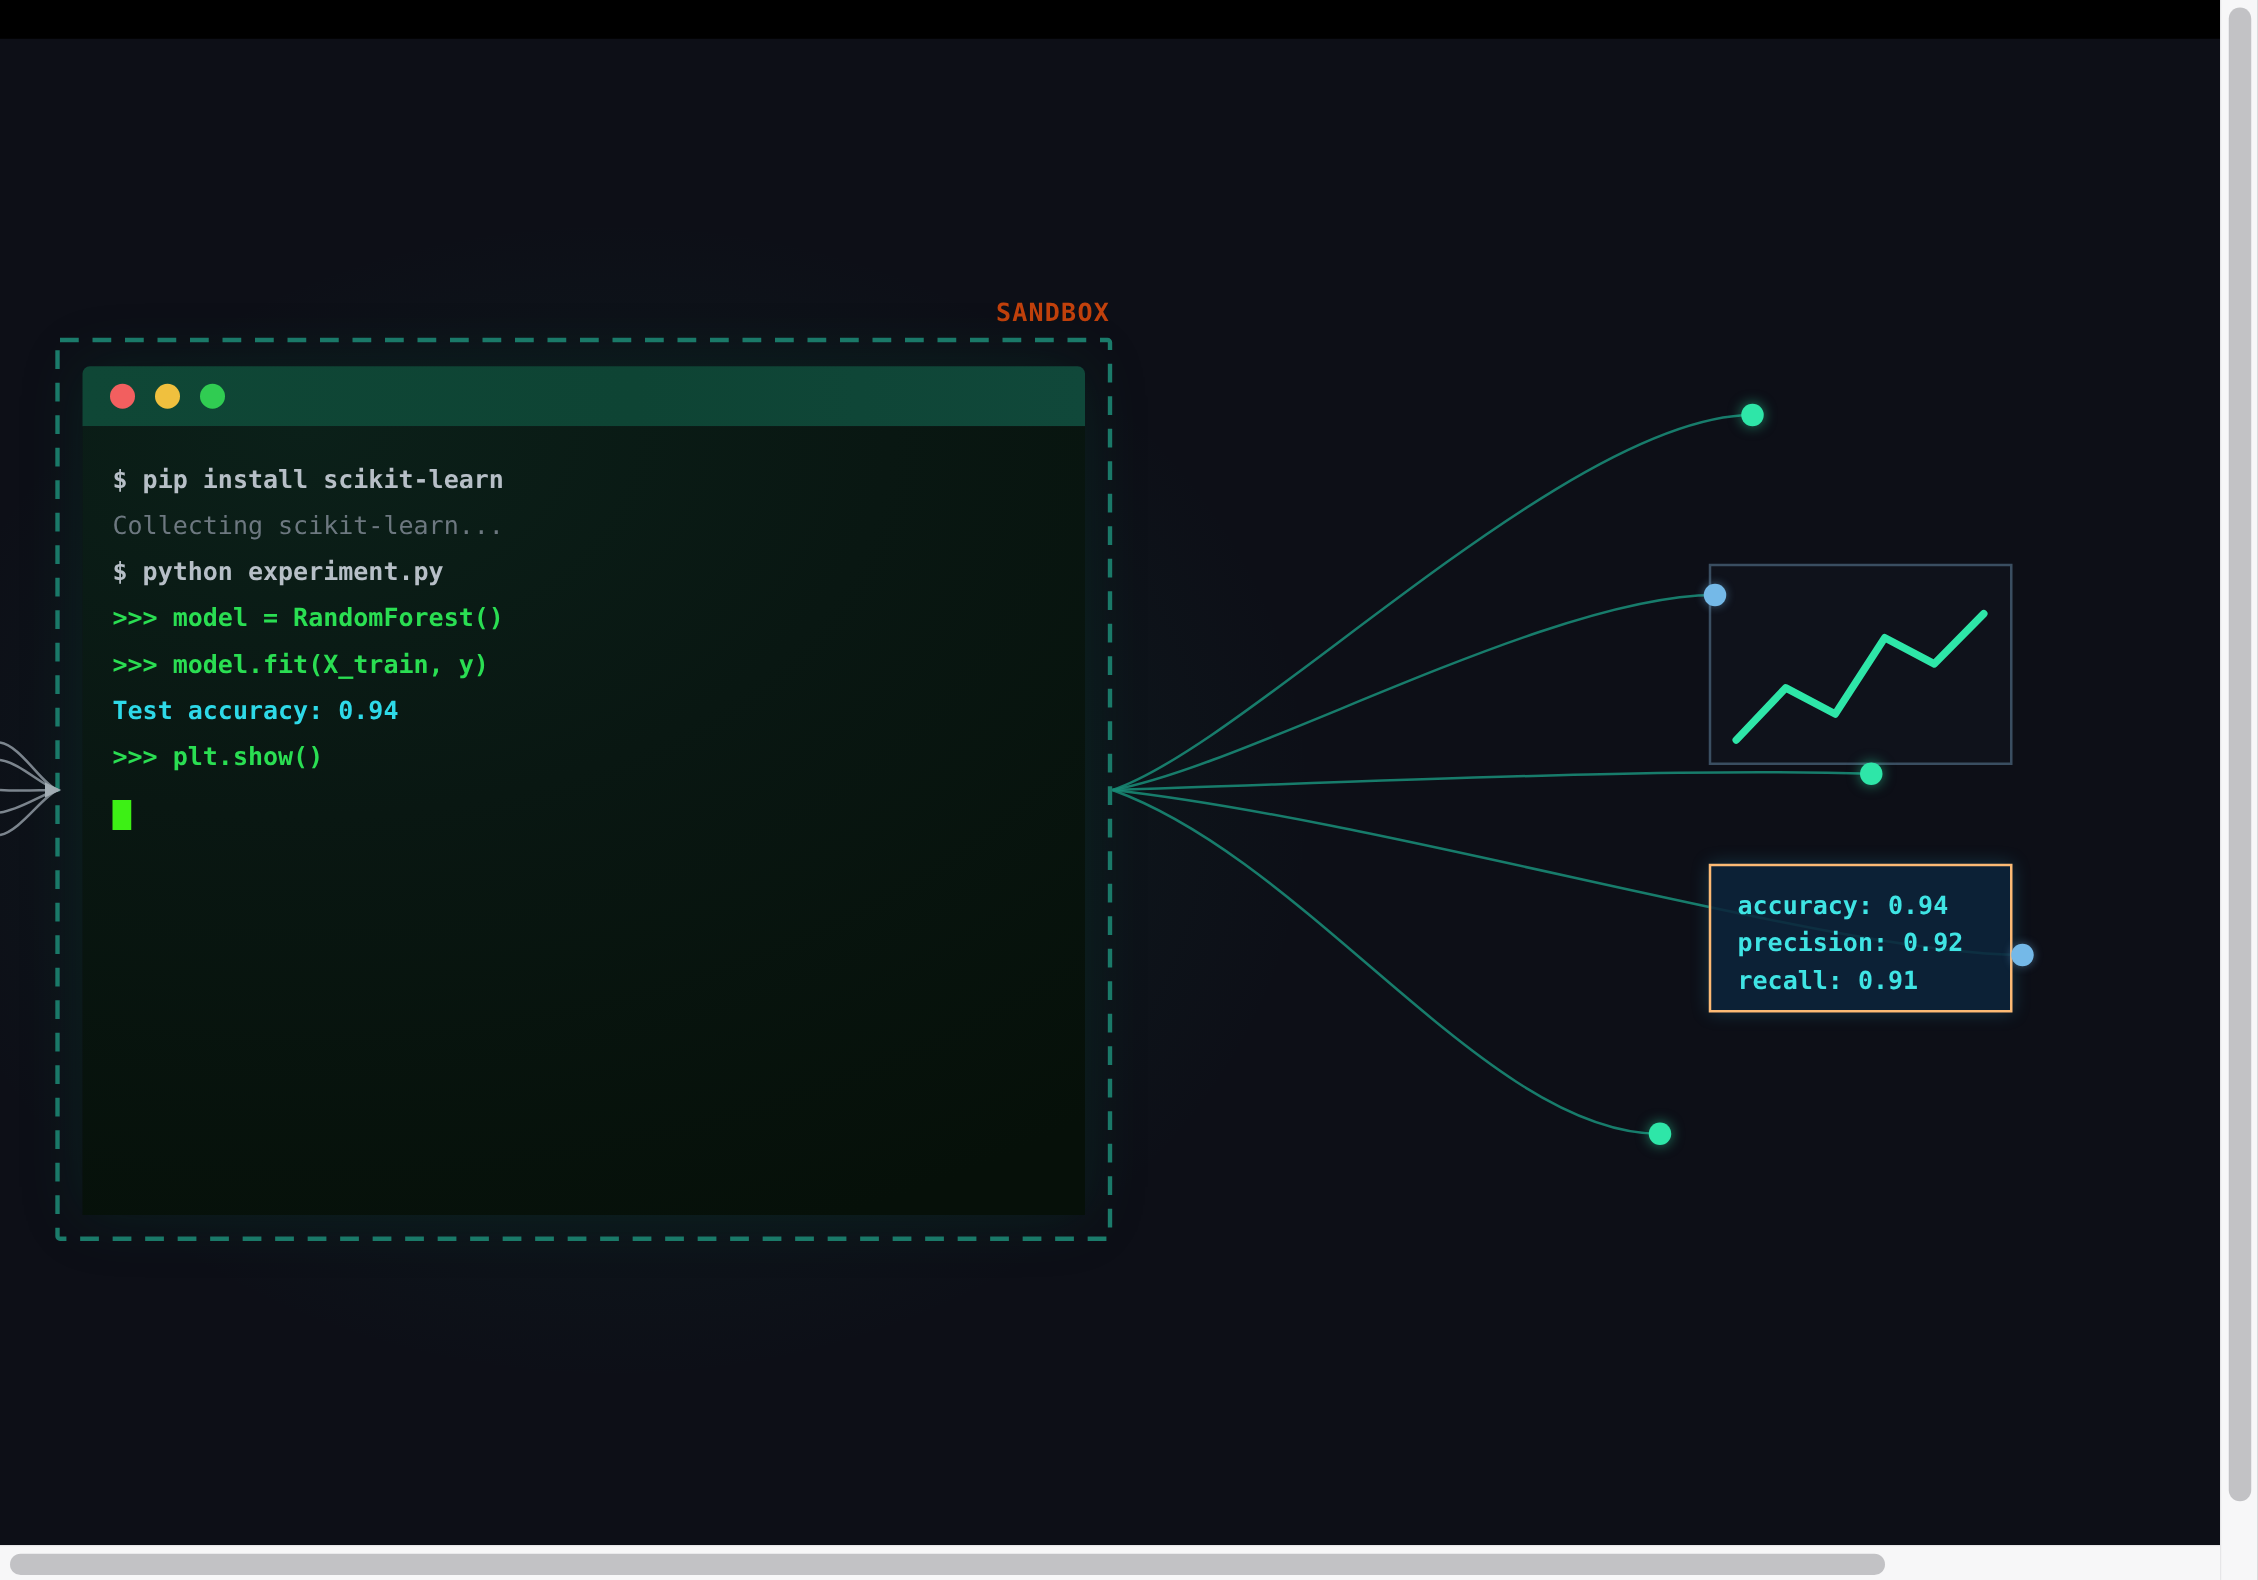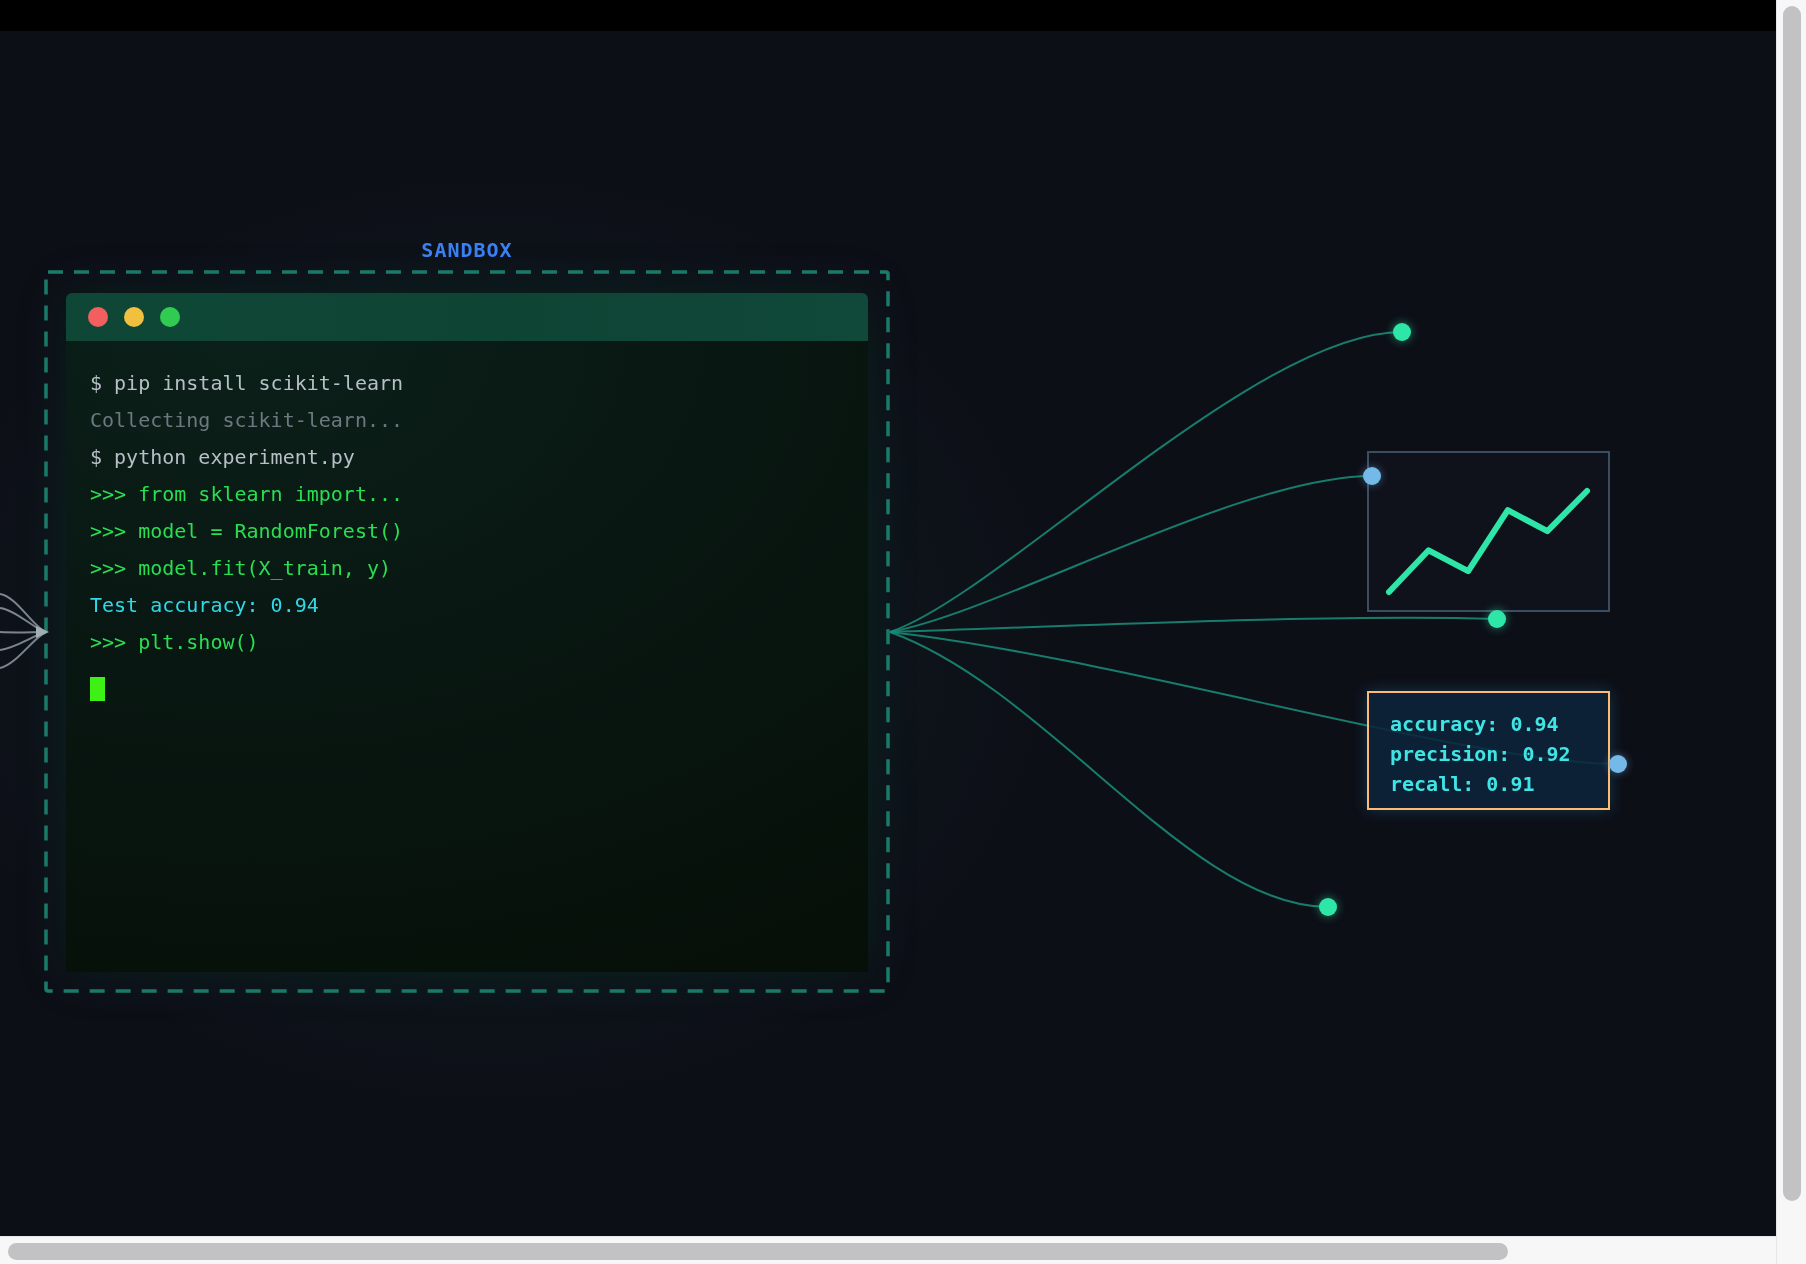--- a/index.html
+++ b/index.html
@@ -24,22 +24,22 @@
   #topbar {
     position: absolute; left: 0; top: 0;
     width: 1776px; height: 31px;
     background: #000000;
   }
   #edges-svg { position: absolute; left: 0; top: 0; width: 1776px; height: 1236px; }
 
   
   #sandbox-label {
     position: absolute; left: 46px; top: 238px; width: 842px;
-    text-align: center;
-    color: #3b82f6; font-size: 20px; font-weight: 700; letter-spacing: 1px;
+    text-align: right;
+    color: #c2410c; font-size: 20px; font-weight: 700; letter-spacing: 1px;
   }
 
   
   #terminal {
     position: absolute; left: 66px; top: 293px;
     width: 802px; height: 679px;
     border-radius: 6px 6px 0 0;
     box-shadow: 0 0 48px rgba(0, 70, 45, 0.30);
   }
   #terminal-titlebar {
@@ -49,21 +49,21 @@
     display: flex; align-items: center;
     padding-left: 22px; gap: 16px;
   }
   .traffic-light { width: 20px; height: 20px; border-radius: 50%; }
   #terminal-body {
     height: 631px;
     background: radial-gradient(130% 110% at 22% 0%, #0b2019 0%, #091712 45%, #061009 100%);
     padding: 24px 0 0 24px;
   }
   .term-line {
-    font-size: 20px; line-height: 37px; font-weight: 400;
+    font-size: 20px; line-height: 37px; font-weight: 700;
     white-space: pre;
   }
   .term-line.cmd    { color: #b7bfc7; }
   .term-line.muted  { color: #6d7880; font-weight: 400; }
   .term-line.code   { color: #2ade52; }
   .term-line.result { color: #2ed9e8; }
   #terminal-cursor {
     width: 15px; height: 24px; margin-top: 16px;
     background: #3df015;
   }
@@ -154,21 +154,20 @@
   <div id="terminal">
     <div id="terminal-titlebar">
       <div class="traffic-light" style="background:#f25f5f"></div>
       <div class="traffic-light" style="background:#f0c03e"></div>
       <div class="traffic-light" style="background:#30cc52"></div>
     </div>
     <div id="terminal-body">
       <div class="term-line cmd">$ pip install scikit-learn</div>
       <div class="term-line muted">Collecting scikit-learn...</div>
       <div class="term-line cmd">$ python experiment.py</div>
-      <div class="term-line code">&gt;&gt;&gt; from sklearn import...</div>
       <div class="term-line code">&gt;&gt;&gt; model = RandomForest()</div>
       <div class="term-line code">&gt;&gt;&gt; model.fit(X_train, y)</div>
       <div class="term-line result">Test accuracy: 0.94</div>
       <div class="term-line code">&gt;&gt;&gt; plt.show()</div>
       <div id="terminal-cursor"></div>
     </div>
   </div>
 
   <div id="chart-panel">
     <svg>

